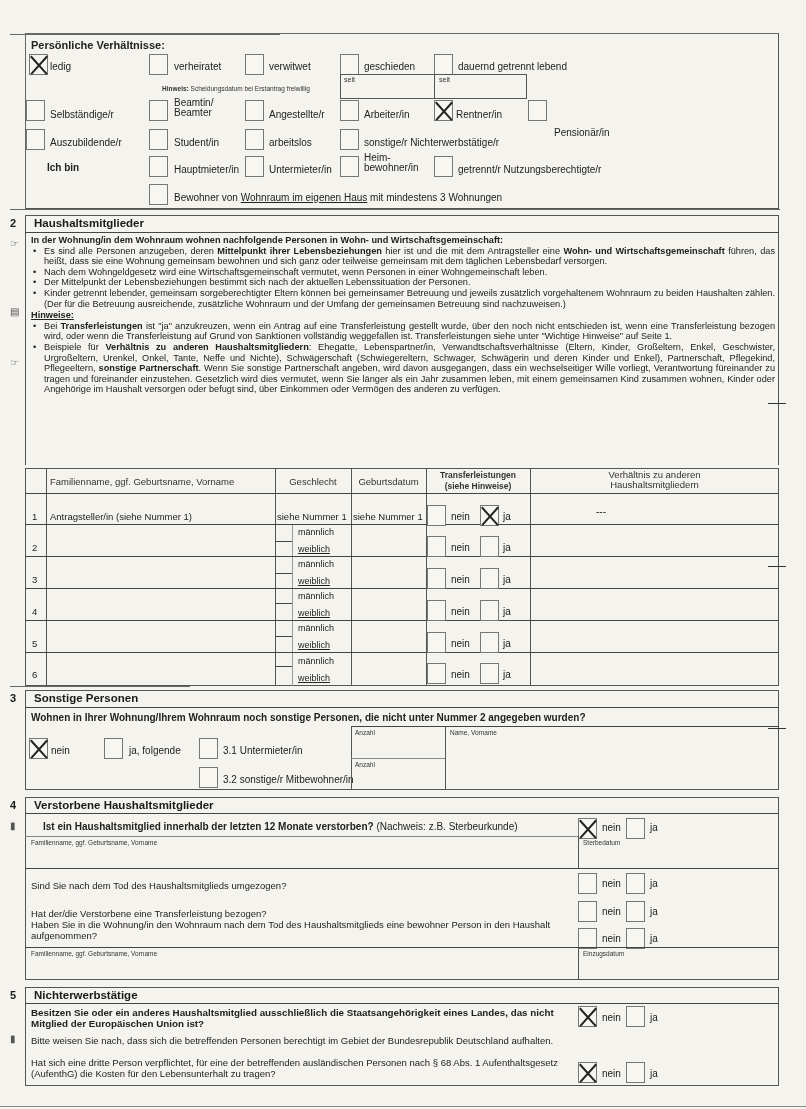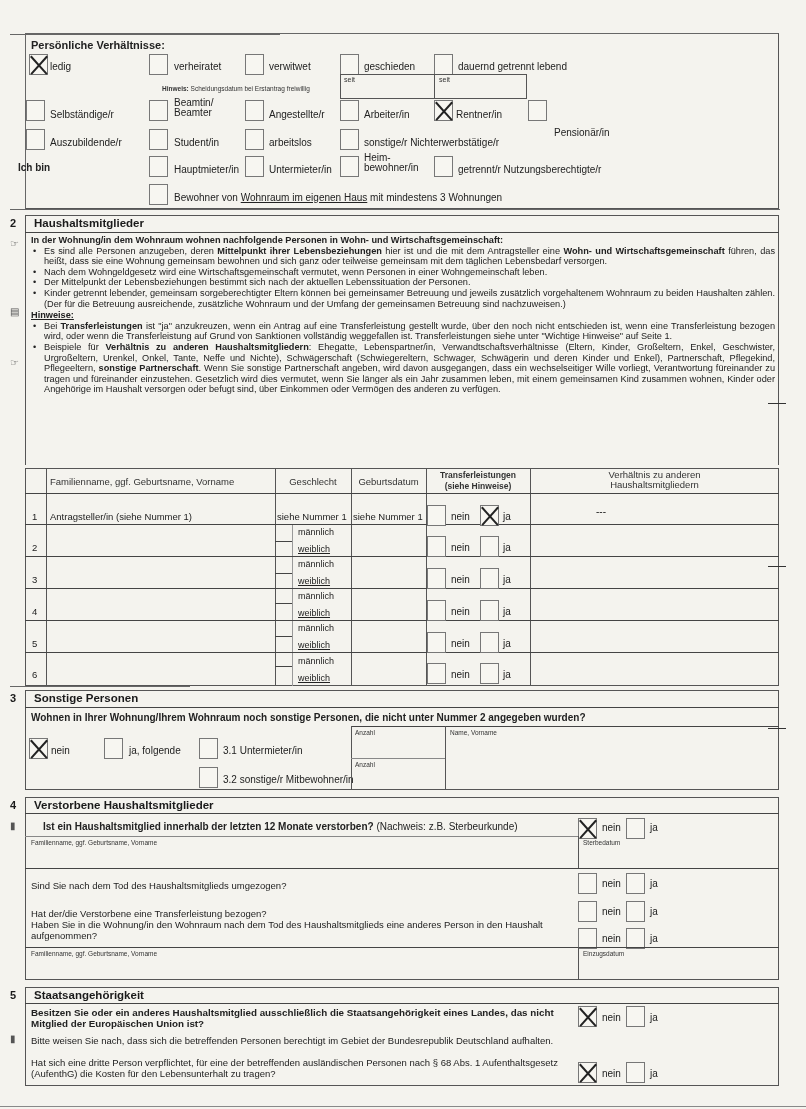--- a/index.html
+++ b/index.html
@@ -81,21 +81,21 @@
 
 <div class="cb" style="left:26px;top:129px;"></div>
 <div class="lbl" style="left:50px;top:137px;">Auszubildende/r</div>
 <div class="cb" style="left:149px;top:129px;"></div>
 <div class="lbl" style="left:174px;top:137px;">Student/in</div>
 <div class="cb" style="left:245px;top:129px;"></div>
 <div class="lbl" style="left:269px;top:137px;">arbeitslos</div>
 <div class="cb" style="left:340px;top:129px;"></div>
 <div class="lbl" style="left:364px;top:137px;">sonstige/r Nichterwerbstätige/r</div>
 
-<div class="lbl bold" style="left:18px;top:162px;">Ich bin</div>
+<div class="lbl bold" style="left:47px;top:162px;">Ich bin</div>
 <div class="cb" style="left:149px;top:156px;"></div>
 <div class="lbl" style="left:174px;top:164px;">Hauptmieter/in</div>
 <div class="cb" style="left:245px;top:156px;"></div>
 <div class="lbl" style="left:269px;top:164px;">Untermieter/in</div>
 <div class="cb" style="left:340px;top:156px;"></div>
 <div class="lbl" style="left:364px;top:153px;line-height:10px;"><span>Heim-</span><br><span>bewohner/in</span></div>
 <div class="cb" style="left:434px;top:156px;"></div>
 <div class="lbl" style="left:458px;top:164px;">getrennt/r Nutzungsberechtigte/r</div>
 
 <div class="cb" style="left:149px;top:184px;"></div>
@@ -271,34 +271,34 @@
 <div class="lbl" style="left:602px;top:878px;">nein</div>
 <div class="cb" style="left:626px;top:873px;"></div>
 <div class="lbl" style="left:650px;top:878px;">ja</div>
 
 <div class="lbl" style="left:31px;top:908px;font-size:9.5px;">Hat der/die Verstorbene eine Transferleistung bezogen?</div>
 <div class="cb" style="left:578px;top:901px;"></div>
 <div class="lbl" style="left:602px;top:906px;">nein</div>
 <div class="cb" style="left:626px;top:901px;"></div>
 <div class="lbl" style="left:650px;top:906px;">ja</div>
 
-<div class="para" style="left:31px;top:920px;width:530px;font-size:9.5px;text-align:left;">Haben Sie in die Wohnung/in den Wohnraum nach dem Tod des Haushaltsmitglieds eine anderes Person in den Haushalt aufgenommen?</div>
+<div class="para" style="left:31px;top:920px;width:530px;font-size:9.5px;text-align:left;">Haben Sie in die Wohnung/in den Wohnraum nach dem Tod des Haushaltsmitglieds eine bewohner Person in den Haushalt aufgenommen?</div>
 <div class="cb" style="left:578px;top:928px;"></div>
 <div class="lbl" style="left:602px;top:933px;">nein</div>
 <div class="cb" style="left:626px;top:928px;"></div>
 <div class="lbl" style="left:650px;top:933px;">ja</div>
 
 <div class="hline" style="left:25px;top:947px;width:754px;"></div>
 <div class="vline" style="left:578px;top:947px;height:33px;"></div>
 <div class="lbl tiny" style="left:31px;top:950px;">Familienname, ggf. Geburtsname, Vorname</div>
 <div class="lbl tiny" style="left:583px;top:950px;">Einzugsdatum</div>
 
 <div class="frame" style="left:25px;top:987px;width:754px;height:99px;border-color:#555;"></div>
 <div class="sec-num" style="top:989px;">5</div>
-<div class="sec-title" style="top:989px;">Staatsangehörigkeit</div>
+<div class="sec-title" style="top:989px;">Nichterwerbstätige</div>
 <div class="icon-side" style="top:1033px;">▮</div>
 <div class="hline" style="left:25px;top:1003px;width:754px;"></div>
 <div class="para bold" style="left:31px;top:1007px;width:530px;font-size:9.8px;line-height:11px;text-align:left;">Besitzen Sie oder ein anderes Haushaltsmitglied ausschließlich die Staatsangehörigkeit eines Landes, das nicht Mitglied der Europäischen Union ist?</div>
 <div class="cb checked" style="left:578px;top:1006px;"></div>
 <div class="lbl" style="left:602px;top:1012px;">nein</div>
 <div class="cb" style="left:626px;top:1006px;"></div>
 <div class="lbl" style="left:650px;top:1012px;">ja</div>
 <div class="lbl" style="left:31px;top:1035px;font-size:9.5px;">Bitte weisen Sie nach, dass sich die betreffenden Personen berechtigt im Gebiet der Bundesrepublik Deutschland aufhalten.</div>
 <div class="para" style="left:31px;top:1057px;width:540px;font-size:9.5px;line-height:11px;text-align:left;">Hat sich eine dritte Person verpflichtet, für eine der betreffenden ausländischen Personen nach § 68 Abs. 1 Aufenthaltsgesetz (AufenthG) die Kosten für den Lebensunterhalt zu tragen?</div>
 <div class="cb checked" style="left:578px;top:1062px;"></div>

